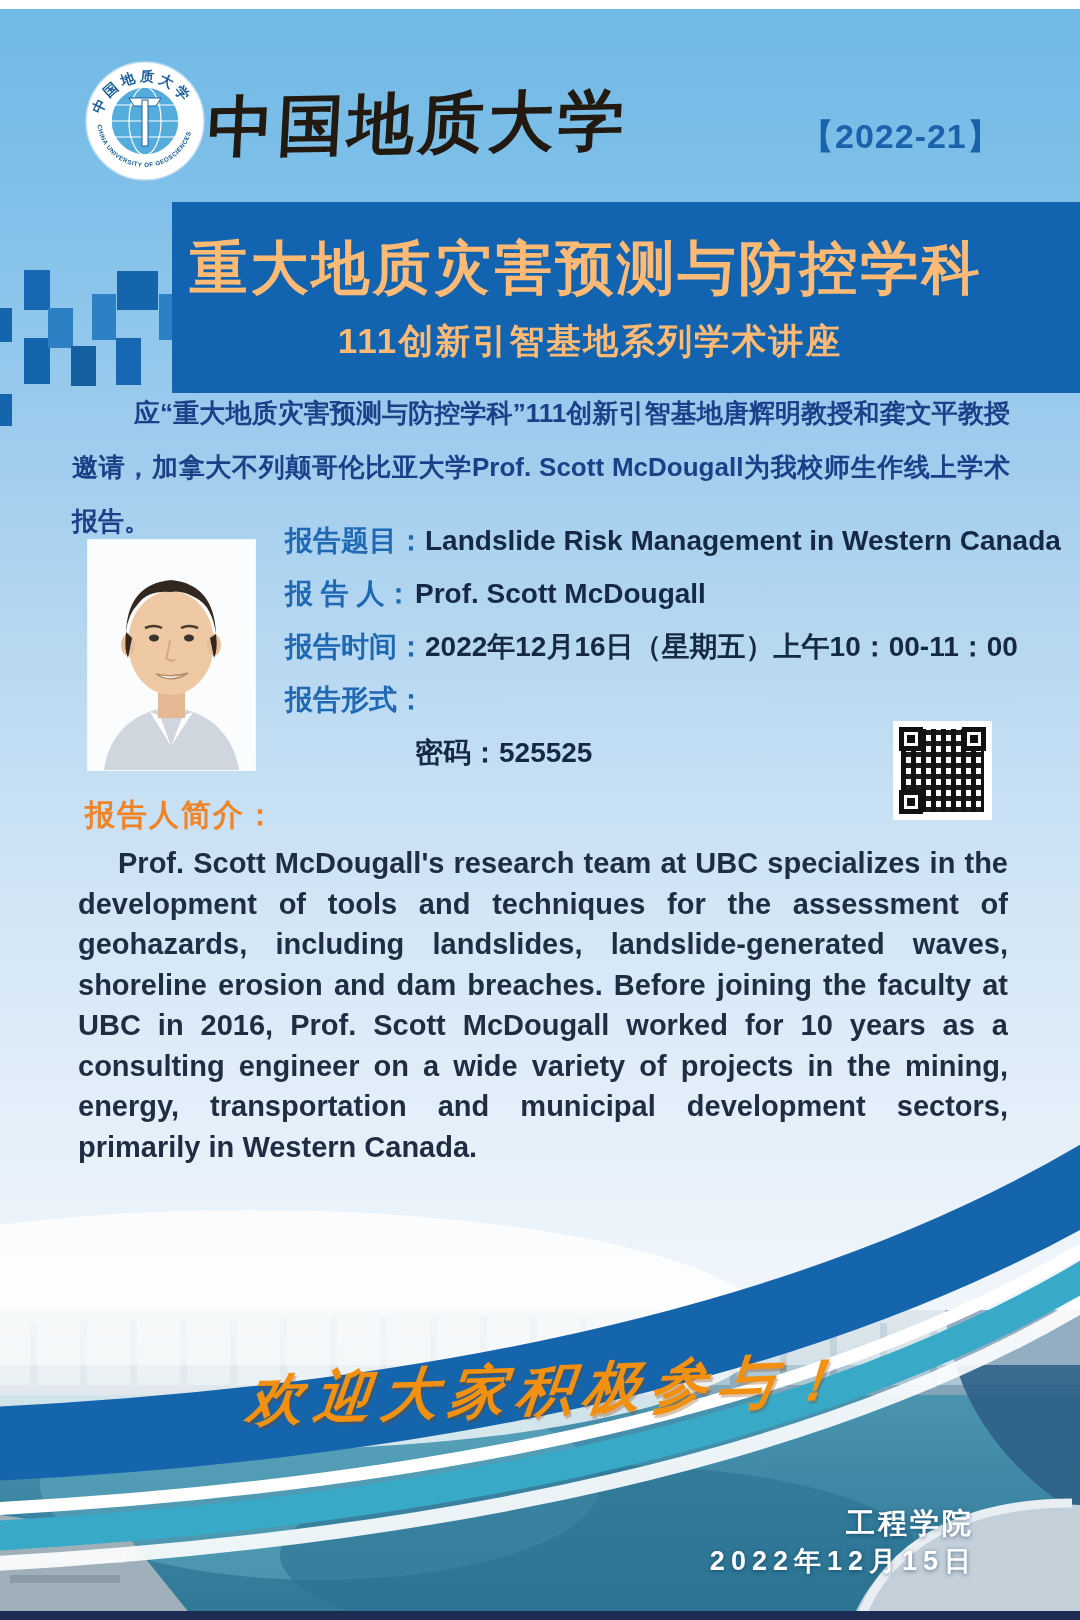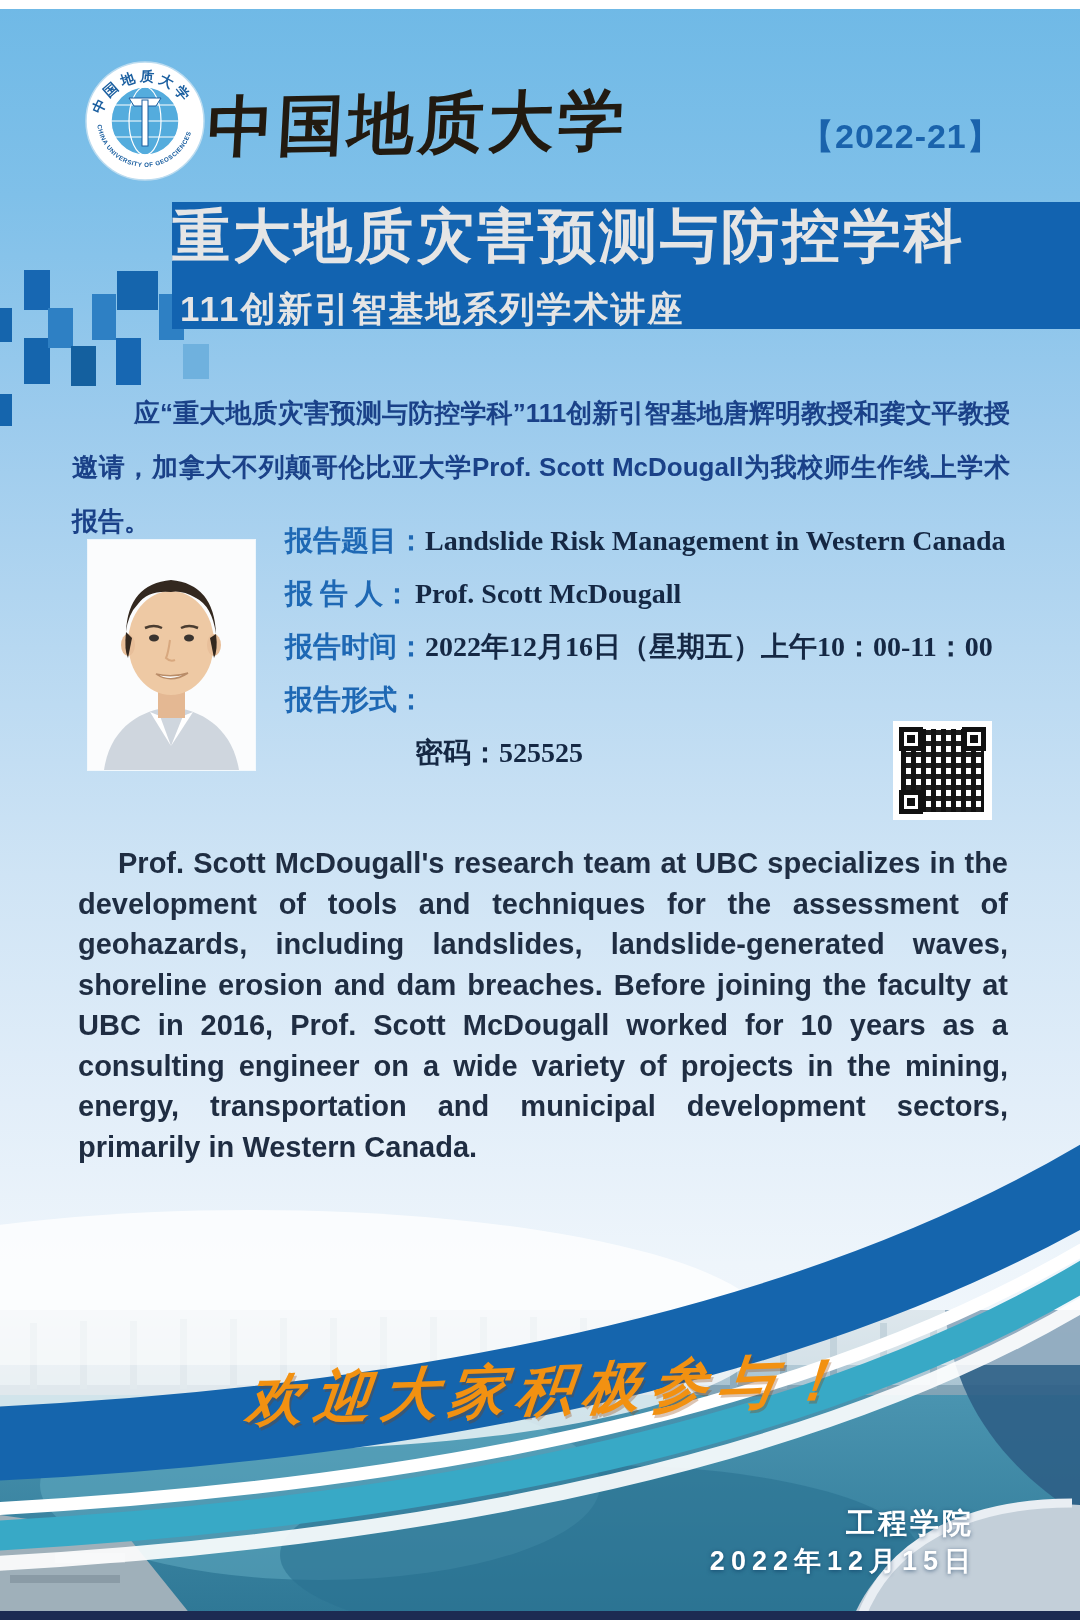--- a/index.html
+++ b/index.html
@@ -16,40 +16,40 @@
     font-family:"DejaVu Serif","Liberation Serif",serif;
     font-size:66px;font-weight:bold;color:#221a10;
     transform:skewX(-4deg) rotate(-1deg);letter-spacing:4px;white-space:nowrap;
   }
   .issue{
     position:absolute;left:800px;top:114px;
     font-size:34px;font-weight:bold;color:#1a63ac;letter-spacing:1px;
   }
   
   .banner{
-    position:absolute;left:172px;top:202px;width:908px;height:127px;
-    background:#1263b0;color:#e5e5e5;display:flex;flex-direction:column;
-    justify-content:center;align-items:flex-start;box-sizing:border-box;padding-right:80px;
+    position:absolute;left:172px;top:202px;width:908px;height:191px;
+    background:#1263b0;color:#fdba74;display:flex;flex-direction:column;
+    justify-content:center;align-items:center;box-sizing:border-box;padding-right:80px;
   }
   .banner-title{font-size:58px;font-weight:bold;letter-spacing:3px;white-space:nowrap;}
   .banner-subtitle{font-size:35px;font-weight:bold;margin-top:10px;letter-spacing:2px;white-space:nowrap;margin-left:8px;}
   
   .mosaic{position:absolute;left:0;top:0;}
   .sq{position:absolute;}
   
   .intro{
     position:absolute;left:72px;top:386px;width:938px;
     font-size:26px;font-weight:bold;color:#1a4188;line-height:54px;
     text-align:justify;text-indent:62px;
   }
   
   .photo-card{position:absolute;left:88px;top:540px;width:167px;height:230px;background:#fbfcfd;box-shadow:0 0 0 1px rgba(255,255,255,.8);}
   
   .details{position:absolute;left:285px;top:514px;width:720px;}
-  .detail-row{display:flex;line-height:53px;font-family:Liberation Serif, serif;}
+  .detail-row{display:flex;line-height:53px;}
   .detail-label{flex:0 0 130px;font-size:28px;font-weight:bold;color:#1e68b4;white-space:nowrap;}
   .detail-value{font-size:28px;font-weight:bold;color:#152844;white-space:nowrap;}
   
   .qr{position:absolute;left:893px;top:721px;width:99px;height:99px;background:#ffffff;padding:0;}
   .qr-noise{position:absolute;left:8px;top:8px;right:8px;bottom:8px;
     background:
       repeating-linear-gradient(0deg,rgba(17,17,17,.95) 0 5px,transparent 5px 11px),
       repeating-linear-gradient(90deg,#111 0 5px,#fff 5px 10px);}
   .finder{position:absolute;width:24px;height:24px;background:#fff;border:5px solid #111;box-sizing:border-box;}
   .finder::after{content:"";position:absolute;left:3px;top:3px;width:8px;height:8px;background:#111;}
@@ -177,20 +177,21 @@
     </div>
   </div>
 
   <div class="qr">
     <div class="qr-noise"></div>
     <div class="finder" style="left:6px;top:6px;"></div>
     <div class="finder" style="right:6px;top:6px;"></div>
     <div class="finder" style="left:6px;bottom:6px;"></div>
   </div>
 
+  <div class="bio-heading">报告人简介：</div>
   <div class="bio-text">Prof. Scott McDougall's research team at UBC specializes in the development of tools and techniques for the assessment of geohazards, including landslides, landslide-generated waves, shoreline erosion and dam breaches. Before joining the faculty at UBC in 2016, Prof. Scott McDougall worked for 10 years as a consulting engineer on a wide variety of projects in the mining, energy, transportation and municipal development sectors, primarily in Western Canada.</div>
 
   <div class="scene">
     <svg width="1080" height="535" viewBox="0 0 1080 535">
       <defs>
         <linearGradient id="photoSky" x1="0" y1="0" x2="0" y2="1">
           <stop offset="0" stop-color="#c3d4de"></stop>
             <stop offset="1" stop-color="#5c93ad"></stop>
         </linearGradient>
         <linearGradient id="water" x1="0" y1="0" x2="0" y2="1">

